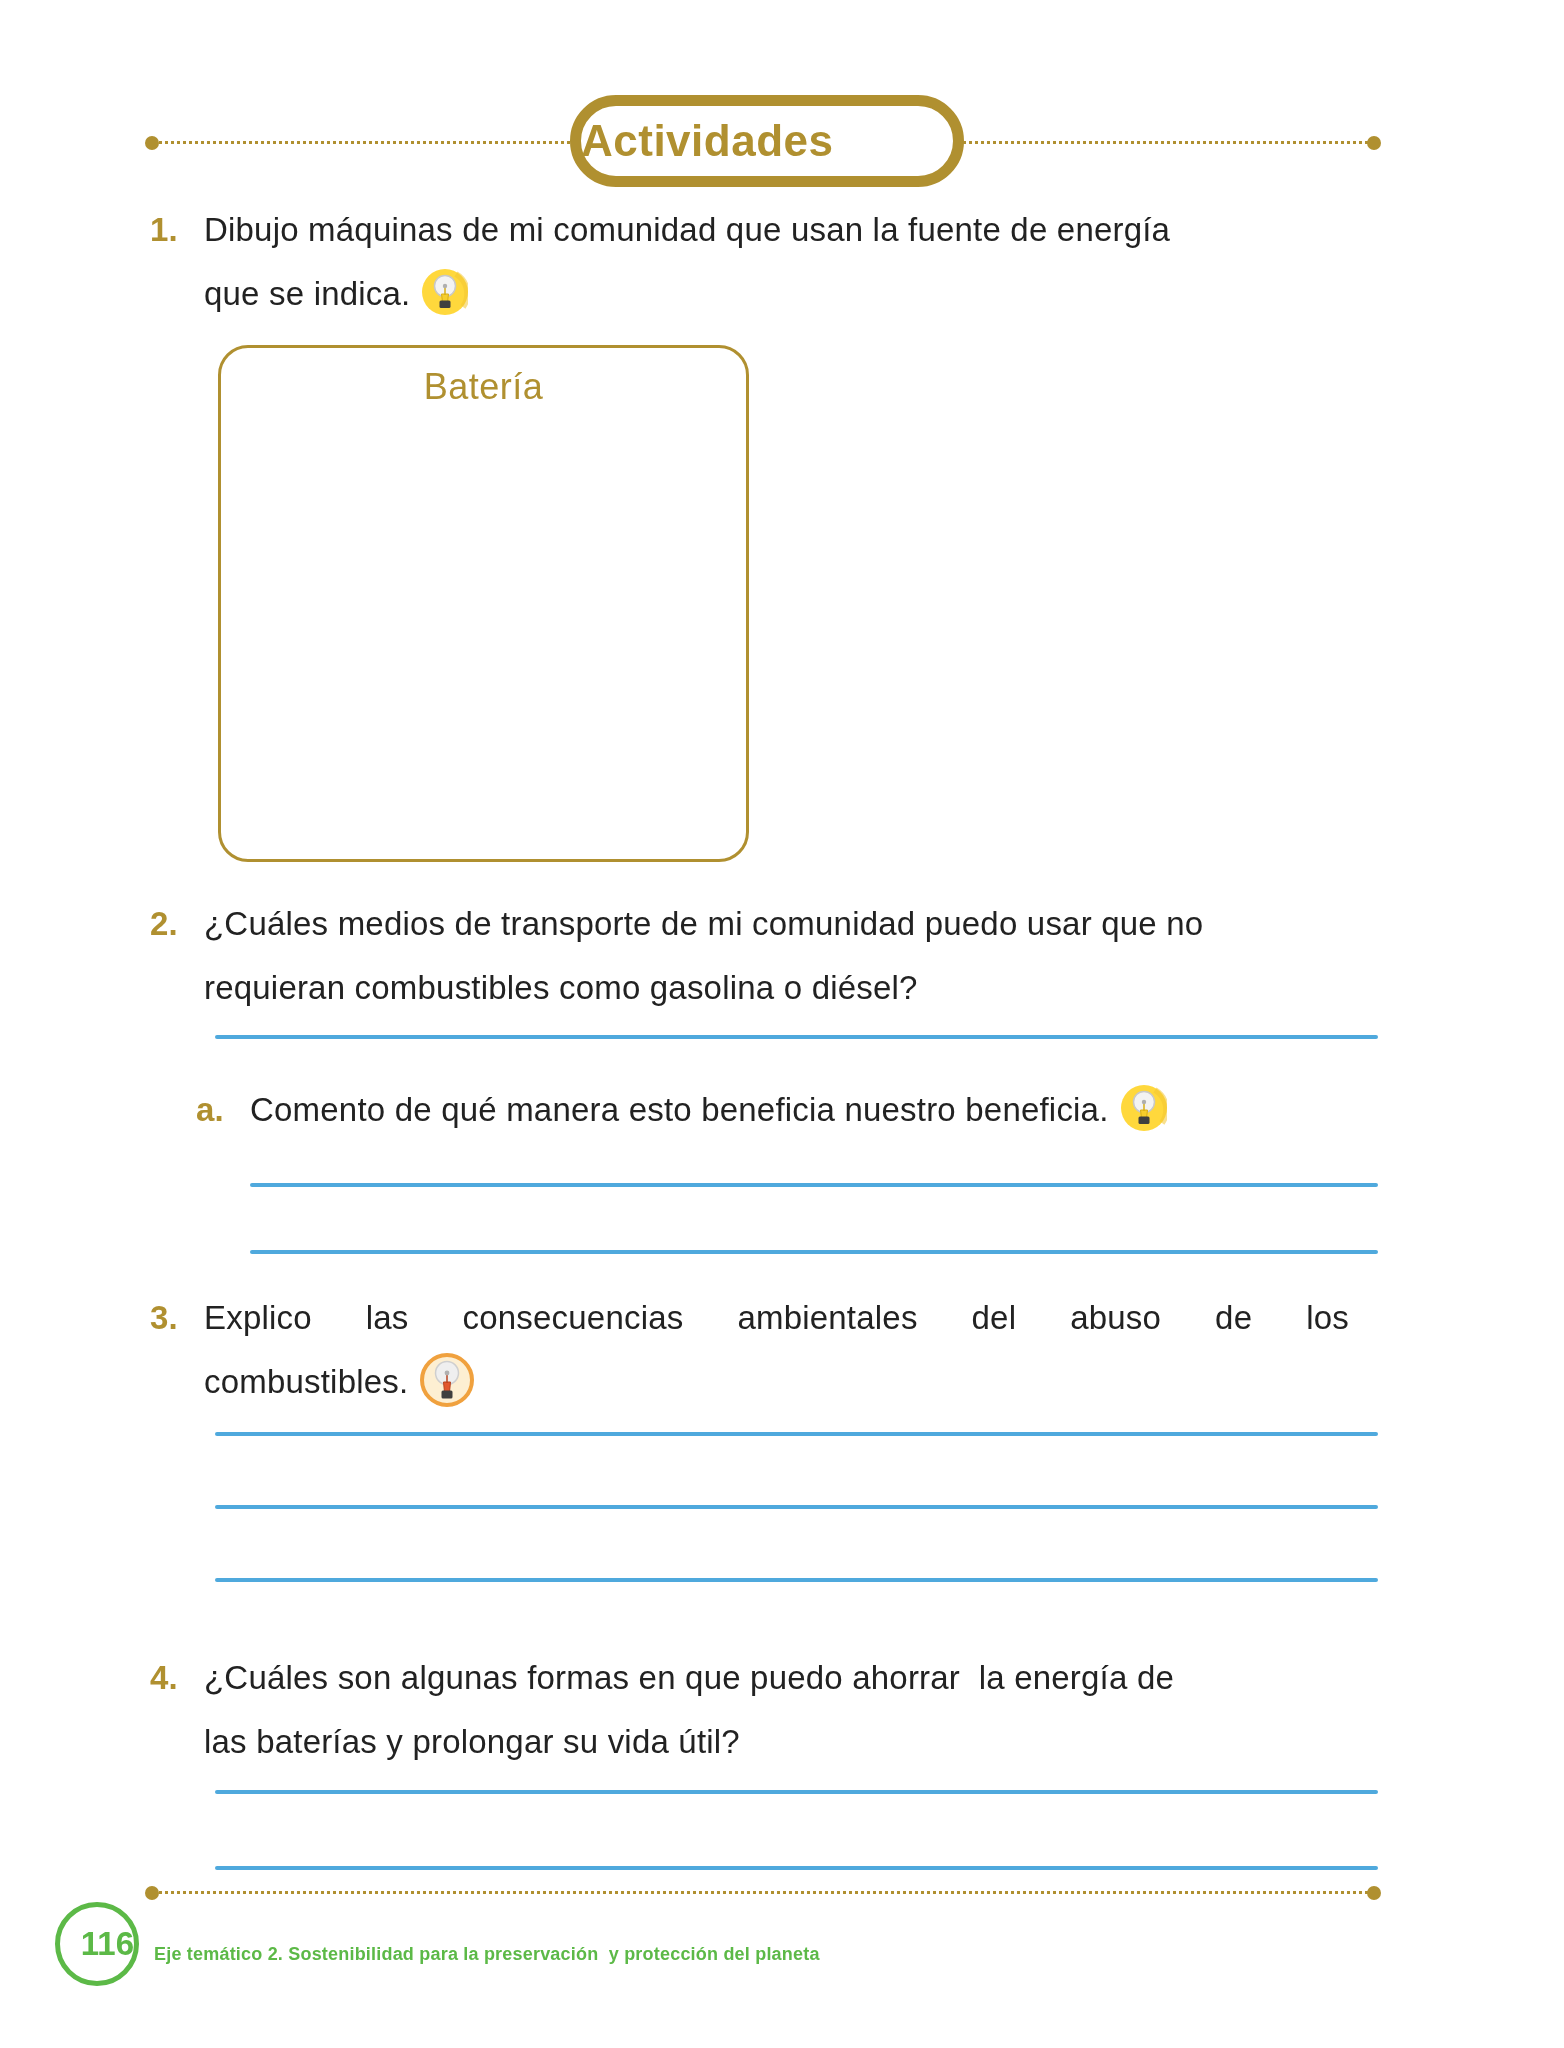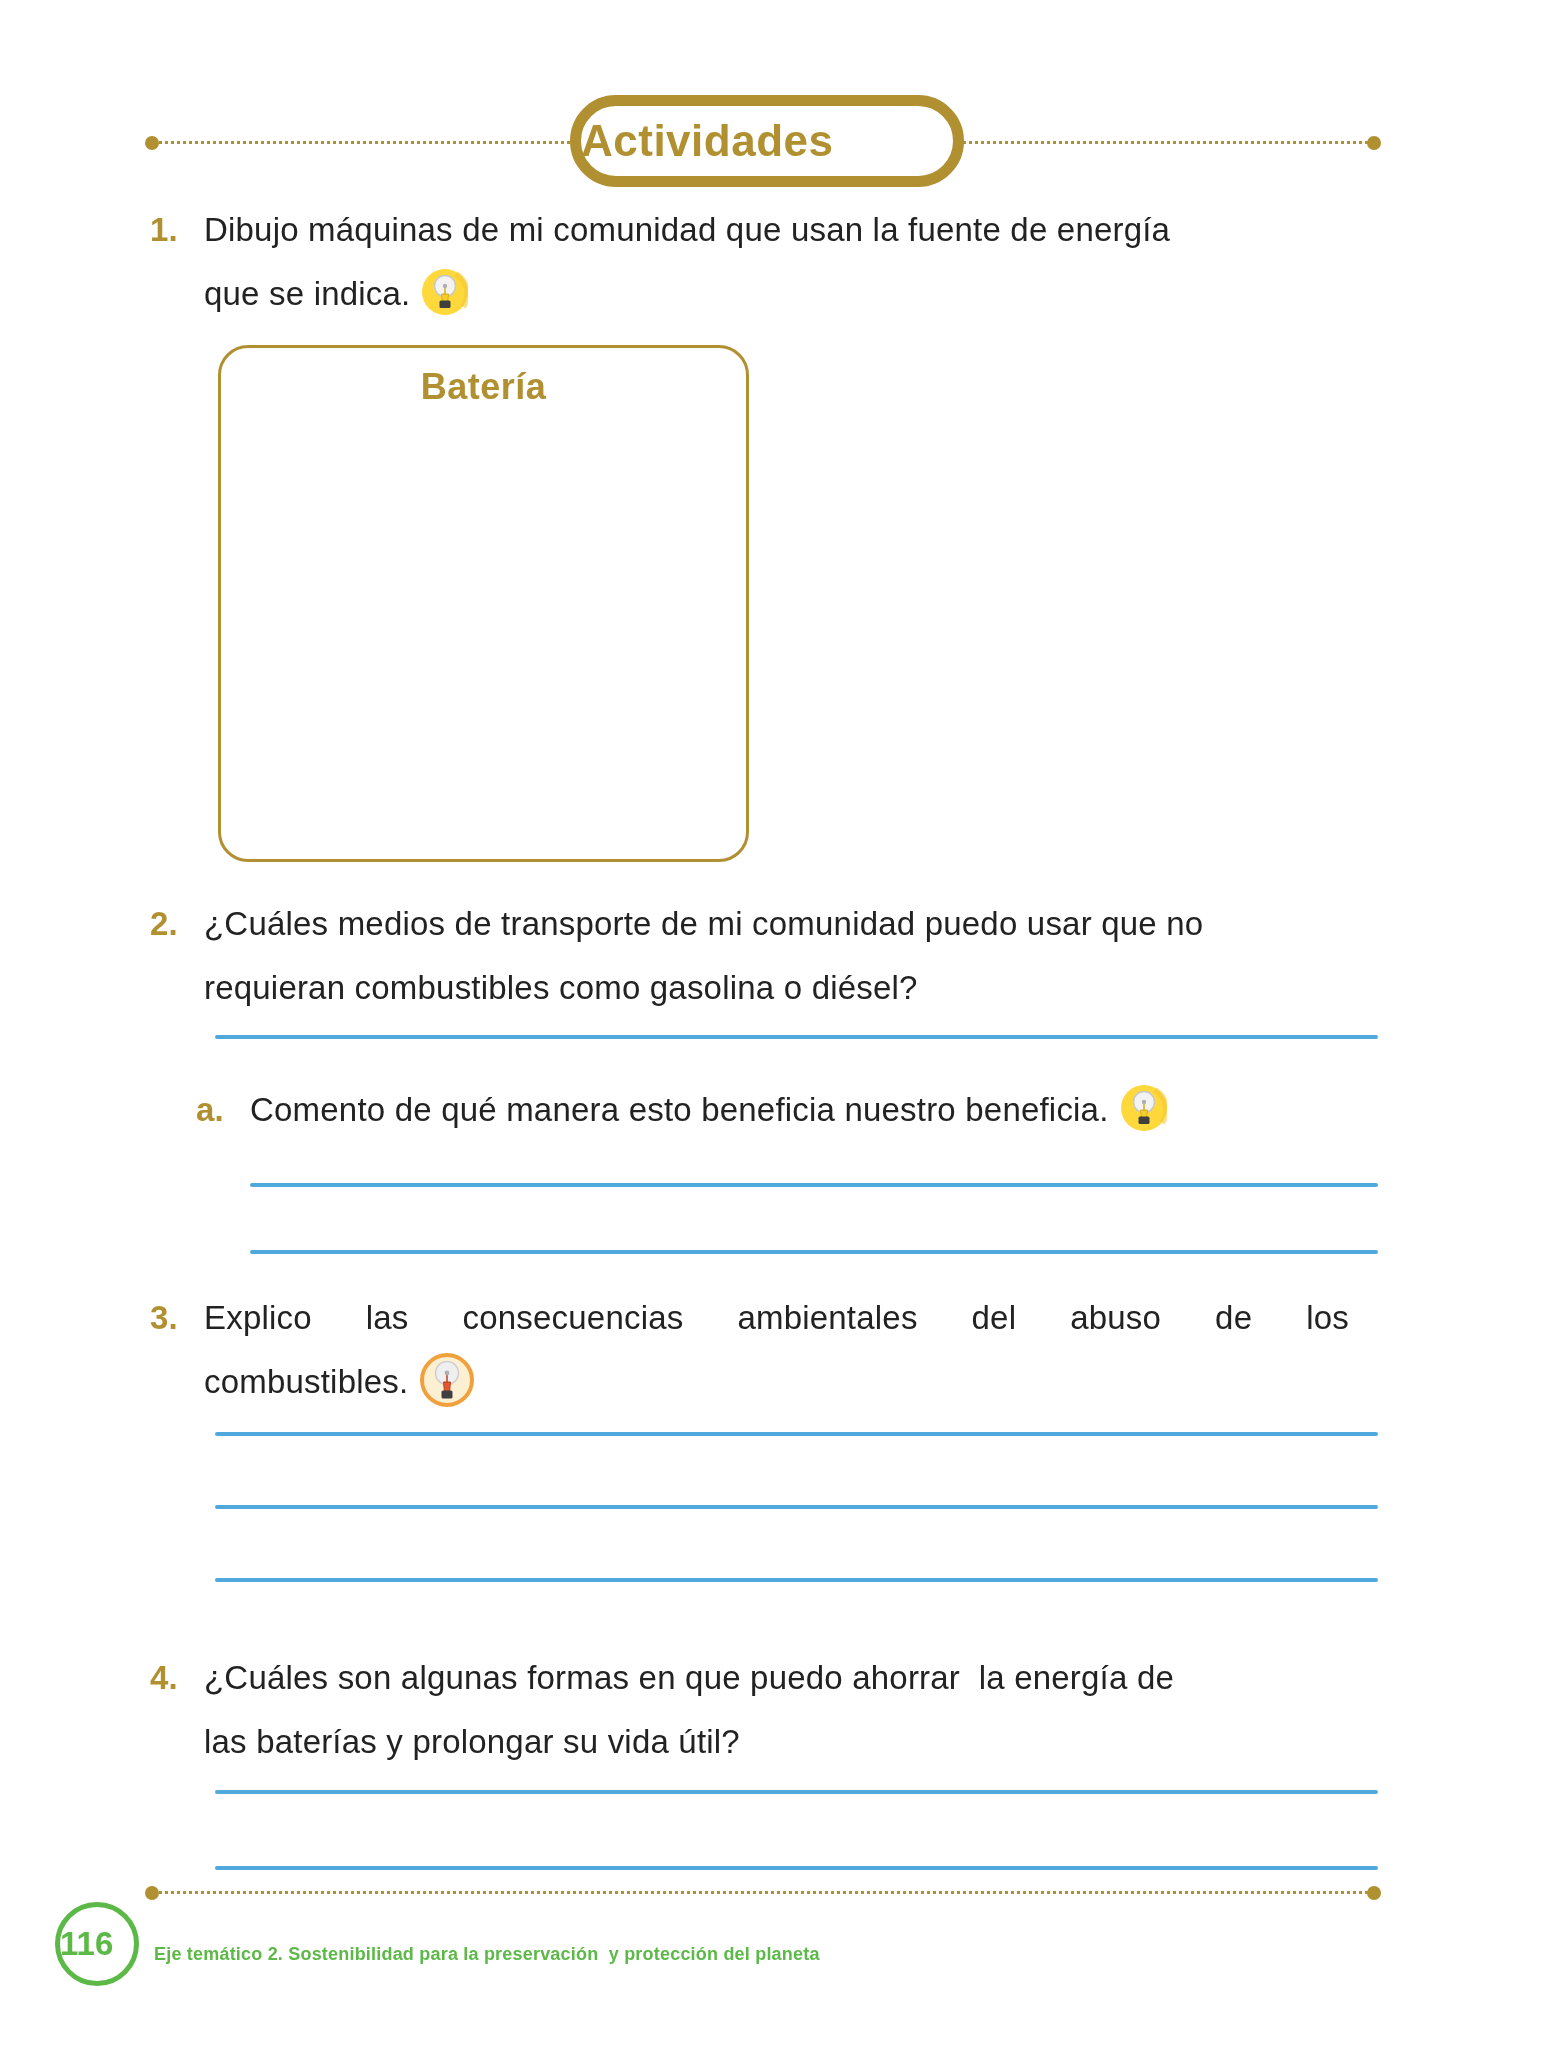--- a/index.html
+++ b/index.html
@@ -44,41 +44,41 @@
   #q3  { top:1286px; left:150px; width:1199px; }
   #q4  { top:1646px; left:150px; width:1270px; }
 
   
   .draw-boxes { position:absolute; top:345px; left:218px; display:flex; gap:99px; }
   .draw-box {
     width:531px; height:517px; box-sizing:border-box;
     border:3.5px solid #b09030; border-radius:30px;
     padding-top:18px; text-align:center; background:#ffffff;
   }
-  .draw-box-label { font-size:36px; font-weight:bold; color:#b09030; letter-spacing:0.5px; }
+  .draw-box-label { font-size:36px; font-weight:normal; color:#b09030; letter-spacing:0.5px; }
 
   
   .ans { position:absolute; height:4px; background:#4fa9dd; border-radius:2px; }
   #ans1 { top:1035px; left:215px; width:1163px; }
   #ans2 { top:1183px; left:250px; width:1128px; }
   #ans3 { top:1250px; left:250px; width:1128px; }
   #ans4 { top:1432px; left:215px; width:1163px; }
   #ans5 { top:1505px; left:215px; width:1163px; }
   #ans6 { top:1578px; left:215px; width:1163px; }
   #ans7 { top:1790px; left:215px; width:1163px; }
   #ans8 { top:1866px; left:215px; width:1163px; }
 
   
   .bulb { display:inline-block; vertical-align:middle; margin-left:12px; margin-top:-8px; line-height:0; }
 
   
   .page-badge {
     position:absolute; left:55px; top:1902px; width:84px; height:84px;
     box-sizing:border-box; border:5px solid #5cb947; border-radius:50%;
-    display:flex; align-items:center; justify-content:flex-start;
+    display:flex; align-items:center; justify-content:flex-end;
     font-size:33px; font-weight:bold; color:#5cb947; background:#ffffff; z-index:2;
   }
   .footer-text {
     position:absolute; left:154px; top:1944px; font-size:18px; font-weight:bold;
     color:#5cb947; letter-spacing:0.2px; white-space:pre-wrap;
   }
 </style>
 </head>
 <body>
 

